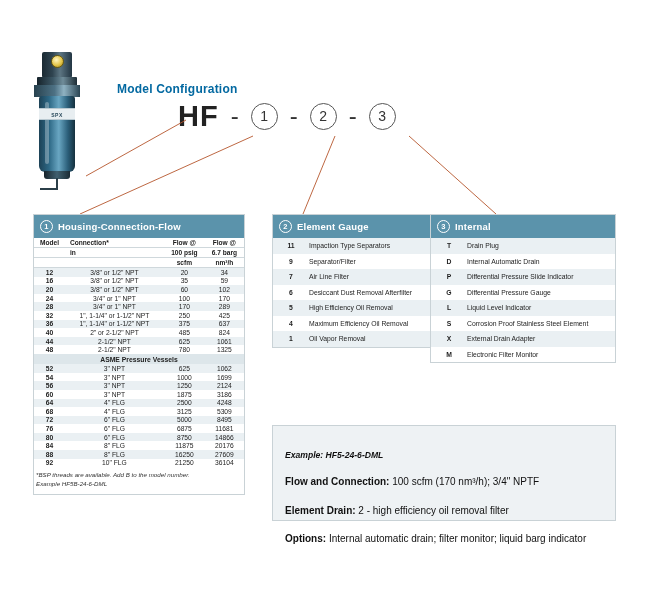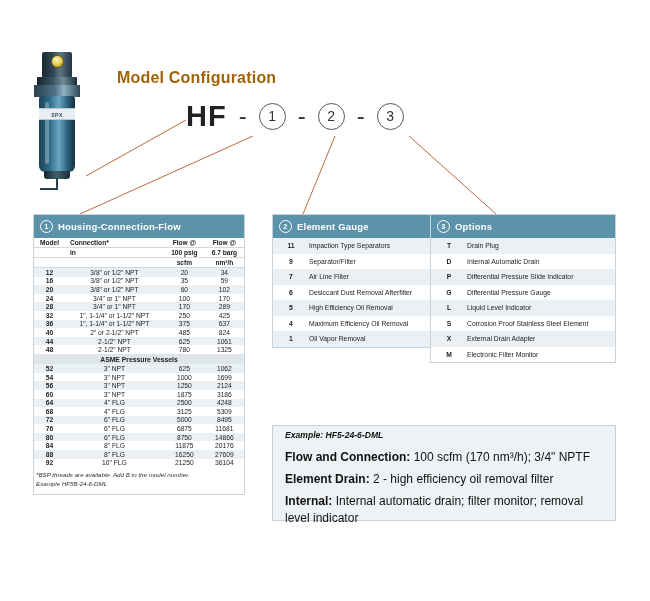--- a/index.html
+++ b/index.html
@@ -56,27 +56,27 @@
   .drain-tube {
     position: absolute; left: 26px; top: 126px; width: 2px; height: 12px; background: #2b3f49;
   }
   .drain-tube:after {
     content: ""; position: absolute; left: -16px; top: 10px; width: 18px; height: 2px;
     background: #2b3f49;
   }
 
   
   #model-config-title {
-    position: absolute; left: 117px; top: 69px;
-    color: #a16207; font-weight: bold; font-size: 16px; letter-spacing: .2px;
+    position: absolute; left: 117px; top: 82px;
+    color: #0369a1; font-weight: bold; font-size: 12px; letter-spacing: .2px;
     font-family: "Liberation Sans", sans-serif;
   }
 
   
-  #formula { position: absolute; left: 186px; top: 96px; height: 40px; display: flex; align-items: center; }
+  #formula { position: absolute; left: 178px; top: 96px; height: 40px; display: flex; align-items: center; }
   #formula .hf { font-size: 29px; font-weight: bold; color: #222; letter-spacing: 1px; }
   #formula .circ {
     width: 27px; height: 27px; border: 1.6px solid #555; border-radius: 50%;
     display: flex; align-items: center; justify-content: center;
     font-size: 14px; color: #333; margin: 0 0 0 12px; background: #fff;
   }
   #formula .dash { font-size: 24px; color: #333; margin: 0 0 0 12px; font-weight: 500; }
 
   
   #lines { position: absolute; left: 0; top: 0; width: 650px; height: 601px; pointer-events: none; }
@@ -119,24 +119,24 @@
   #panel-options { left: 430px; top: 214px; width: 186px; }
   .list { font-size: 6.8px; color: #1d1d1d; }
   .list .row { display: flex; align-items: center; height: 15.5px; padding: 0 4px; }
   .list .row.alt { background: #eaf0f3; }
   .list .code { width: 28px; text-align: center; font-weight: bold; }
   .list .desc { flex: 1; padding-left: 4px; }
 
   
   #example-box {
     position: absolute; left: 272px; top: 425px; width: 344px; height: 96px;
-    background: #eef2f4; border: 1px solid #c9d2d6; padding: 4px 12px;
+    background: #eef2f4; border: 1px solid #c9d2d6; padding: 24px 12px;
   }
   #example-box .ex-title { font-size: 8.6px; font-style: italic; font-weight: bold; color: #111; margin-bottom: 9px; }
-  #example-box .ex-line { font-size: 12px; color: #111; margin-bottom: 6px; line-height: 1.35; }
+  #example-box .ex-line { font-size: 10px; color: #111; margin-bottom: 6px; line-height: 1.35; margin-top: 15px; }
   #example-box .ex-line b { font-weight: bold; }
 </style>
 </head>
 <body>
 
 <div id="product">
   <div class="cap"></div>
   <div class="gauge"></div>
   <div class="collar"></div>
   <div class="neck"></div>
@@ -369,21 +369,21 @@
       <div class="row alt">
         <div class="code">1</div>
         <div class="desc">Oil Vapor Removal</div>
       </div>
     </div>
 </div>
 
 <div class="panel" id="panel-options">
   <div class="panel-head">
     <span class="bullet">3</span>
-    <span>Options</span>
+    <span>Internal</span>
   </div>
   <div class="list" id="options-rows">
       <div class="row alt">
         <div class="code">T</div>
         <div class="desc">Drain Plug</div>
       </div>
       <div class="row">
         <div class="code">D</div>
         <div class="desc">Internal Automatic Drain</div>
       </div>
@@ -412,15 +412,15 @@
         <div class="desc">Electronic Filter Monitor</div>
       </div>
     </div>
 </div>
 
 <div id="example-box">
   <div class="ex-title">Example: HF5-24-6-DML</div>
   <div id="example-lines">
       <div class="ex-line"><b>Flow and Connection:</b><span> 100 scfm (170 nm³/h); 3/4" NPTF</span></div>
       <div class="ex-line"><b>Element Drain:</b><span> 2 - high efficiency oil removal filter</span></div>
-      <div class="ex-line"><b>Internal:</b><span> Internal automatic drain; filter monitor; removal level indicator</span></div>
+      <div class="ex-line"><b>Options:</b><span> Internal automatic drain; filter monitor; liquid barg indicator</span></div>
     </div>
 </div>
 
 </body></html>

